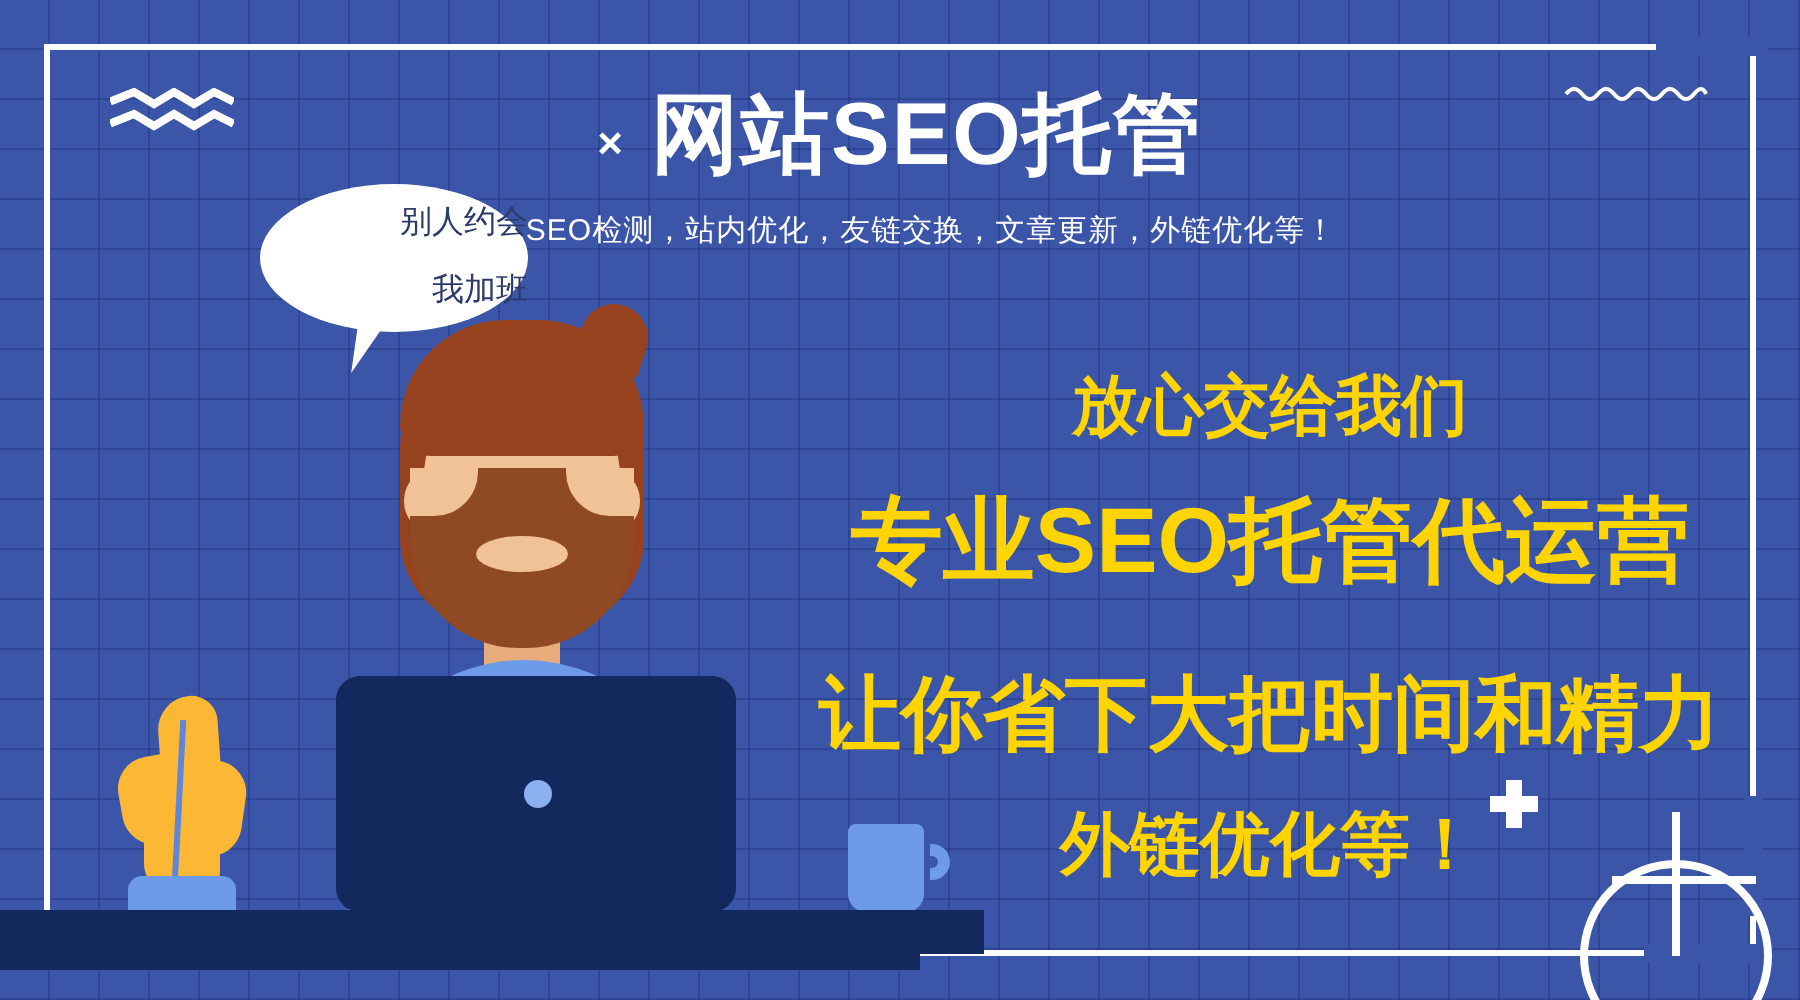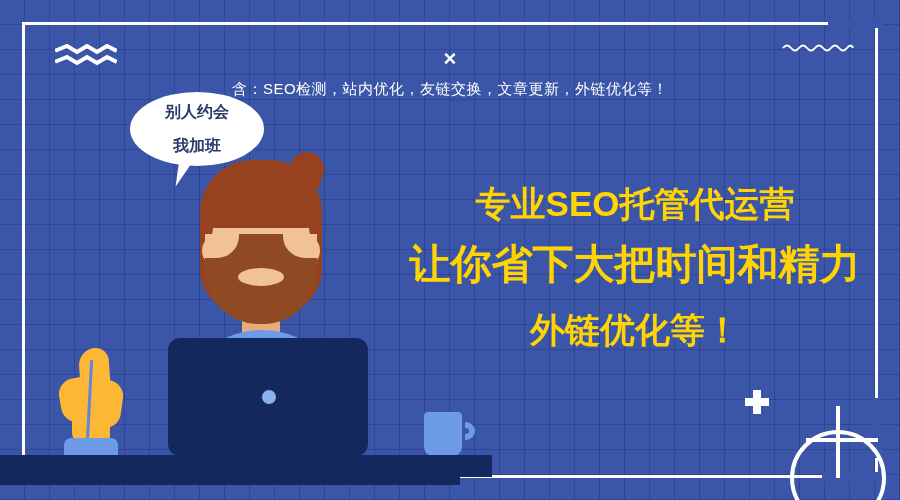--- a/index.html
+++ b/index.html
@@ -108,36 +108,36 @@
     left:400px; top:186px; width:470px;
     text-align:center;
     color:#ffd400;
     font-weight:bold;
   }
   .slogan{
     line-height:1.0;
     white-space:nowrap;
   }
   .slogan.l1{ font-size:33px; margin-bottom:28px; }
-  .slogan.l2{ font-size:35px; margin-bottom:23px; }
+  .slogan.l2{ font-size:46px; margin-bottom:44px; }
   .slogan.l3{ font-size:41px; margin-bottom:27px; }
   .slogan.l4{ font-size:35px; }
 
   
   .bubble{
     position:absolute;
     left:130px; top:92px;
     width:134px; height:74px;
     background:#ffffff;
     border-radius:50%/50%;
     display:flex; flex-direction:column;
-    align-items:center; justify-content:center;
+    align-items:flex-end; justify-content:center;
     color:#2b3a6b;
     font-size:16px;
-    font-weight:bold;
+    font-weight:normal;
     line-height:1.35;
     gap:12px;
   }
   .bubble-tail{
     position:absolute;
     left:178px; top:152px;
     width:0; height:0;
     border-left:13px solid #ffffff;
     border-right:6px solid transparent;
     border-top:10px solid #ffffff;
@@ -329,25 +329,27 @@
     <svg width="72" height="12" viewBox="0 0 72 12">
       <path d="M1 6 Q5 1 9 6 T17 6 T25 6 T33 6 T41 6 T49 6 T57 6 T65 6 T71 6" fill="none" stroke="#ffffff" stroke-width="2"></path>
     </svg>
   </div>
 
   <div class="plus"></div>
 
   <div class="header">
     <div class="title-row">
       <span class="title-x">×</span>
+      <h1 class="title">网站SEO托管</h1>
     </div>
     <div class="subtitle">含：SEO检测，站内优化，友链交换，文章更新，外链优化等！</div>
   </div>
 
   <div class="slogans">
+    <div class="slogan l1">放心交给我们</div>
     <div class="slogan l2">专业SEO托管代运营</div>
     <div class="slogan l3">让你省下大把时间和精力</div>
     <div class="slogan l4">外链优化等！</div>
   </div>
 
   <div class="bubble-tail"></div>
   <div class="bubble">
     <span>别人约会</span>
     <span>我加班</span>
   </div>

